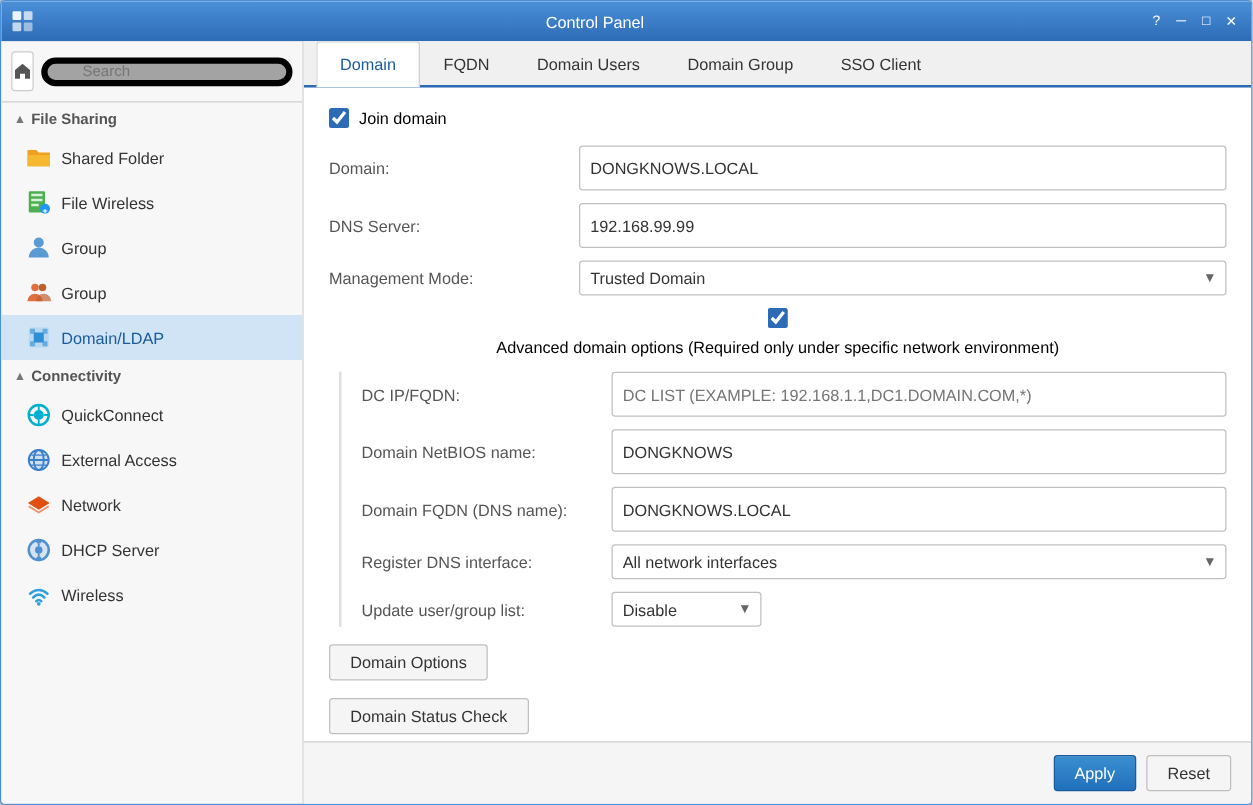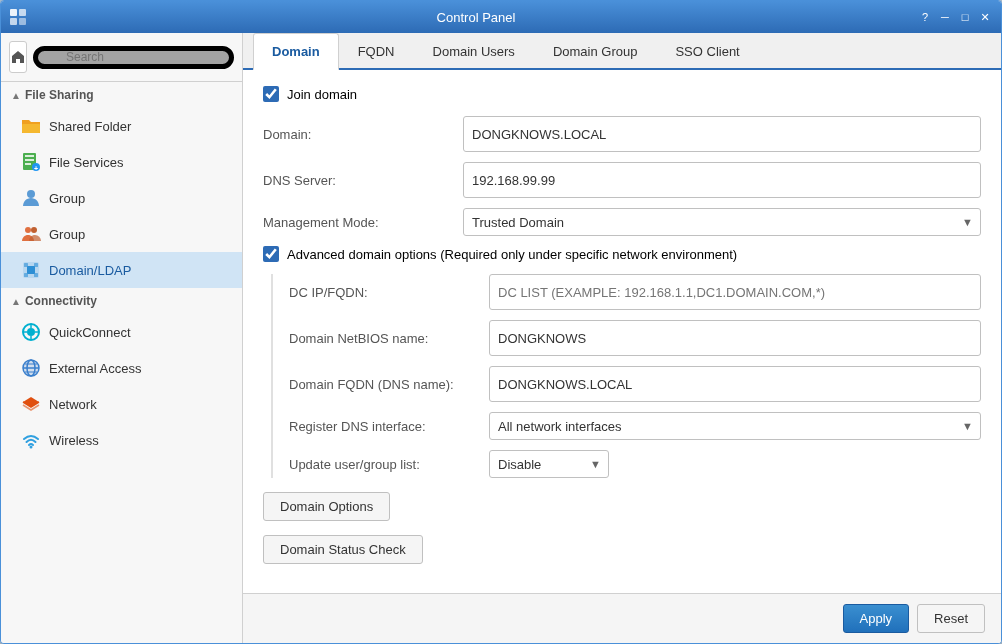--- a/index.html
+++ b/index.html
@@ -180,21 +180,21 @@
       font-size: 13px;
       color: #333;
       border: 1px solid transparent;
       margin-bottom: -2px;
       border-radius: 3px 3px 0 0;
     }
     .tab.active {
       background: white;
       border-color: #d0d0d0 #d0d0d0 white;
       color: #1a5ba0;
-      font-weight: bold;
+      font-weight: normal;
       text-align: center;
     }
 
     
     .form-content {
       flex: 1;
       padding: 16px 20px;
       overflow-y: auto;
     }
 
@@ -260,20 +260,21 @@
       width: 100%;
       padding-right: 24px;
     }
 
     .advanced-row {
       display: flex;
       align-items: center;
       gap: 8px;
       margin-bottom: 12px;
       margin-top: 4px;
+      flex-direction: column;
     }
     .advanced-section {
       border-left: 2px solid #e0e0e0;
       padding-left: 16px;
       margin-left: 8px;
     }
 
     .checkbox {
       width: 16px;
       height: 16px;
@@ -374,21 +375,21 @@
         <div class="item-icon">
           <svg width="20" height="20" viewBox="0 0 20 20">
             <rect x="2" y="1" width="13" height="17" rx="1" fill="#4caf50"></rect>
             <rect x="4" y="3" width="9" height="2" fill="white" opacity="0.8"></rect>
             <rect x="4" y="7" width="9" height="2" fill="white" opacity="0.8"></rect>
             <rect x="4" y="11" width="6" height="2" fill="white" opacity="0.8"></rect>
             <circle cx="15" cy="15" r="4" fill="#2196f3"></circle>
             <text x="15" y="19" text-anchor="middle" fill="white" font-size="7" font-weight="bold">+</text>
           </svg>
         </div>
-        <span>File Services</span>
+        <span>File Wireless</span>
       </div>
 
       <div class="sidebar-item">
         <div class="item-icon">
           <svg width="20" height="20" viewBox="0 0 20 20">
             <circle cx="10" cy="6" r="4" fill="#5b9bd5"></circle>
             <path d="M2 18c0-4.4 3.6-8 8-8s8 3.6 8 8" fill="#5b9bd5"></path>
           </svg>
         </div>
         <span>Group</span>
@@ -457,20 +458,34 @@
         <div class="item-icon">
           <svg width="20" height="20" viewBox="0 0 20 20">
             <path d="M10 3l8 5-8 5-8-5z" fill="#e05010"></path>
             <path d="M2 8l8 5 8-5" fill="none" stroke="#e05010" stroke-width="1.5"></path>
             <path d="M2 11l8 5 8-5" fill="none" stroke="#e05010" stroke-width="1.5" opacity="0.6"></path>
           </svg>
         </div>
         <span>Network</span>
       </div>
 
+      <div class="sidebar-item">
+        <div class="item-icon">
+          <svg width="20" height="20" viewBox="0 0 20 20">
+            <circle cx="10" cy="10" r="8" fill="#5090d0" opacity="0.2"></circle>
+            <circle cx="10" cy="10" r="8" fill="none" stroke="#5090d0" stroke-width="2"></circle>
+            <circle cx="10" cy="10" r="3" fill="#5090d0"></circle>
+            <circle cx="10" cy="3" r="2" fill="#5090d0"></circle>
+            <circle cx="10" cy="17" r="2" fill="#5090d0"></circle>
+            <line x1="10" y1="5" x2="10" y2="7" stroke="#5090d0" stroke-width="1.5"></line>
+            <line x1="10" y1="13" x2="10" y2="15" stroke="#5090d0" stroke-width="1.5"></line>
+          </svg>
+        </div>
+        <span>DHCP Server</span>
+      </div>
 
       <div class="sidebar-item">
         <div class="item-icon">
           <svg width="20" height="20" viewBox="0 0 20 20">
             <path d="M3 9 Q10 3 17 9" fill="none" stroke="#30a0e0" stroke-width="2" stroke-linecap="round"></path>
             <path d="M5.5 12 Q10 7.5 14.5 12" fill="none" stroke="#30a0e0" stroke-width="2" stroke-linecap="round"></path>
             <path d="M8 15 Q10 13 12 15" fill="none" stroke="#30a0e0" stroke-width="2" stroke-linecap="round"></path>
             <circle cx="10" cy="17" r="1.5" fill="#30a0e0"></circle>
           </svg>
         </div>

